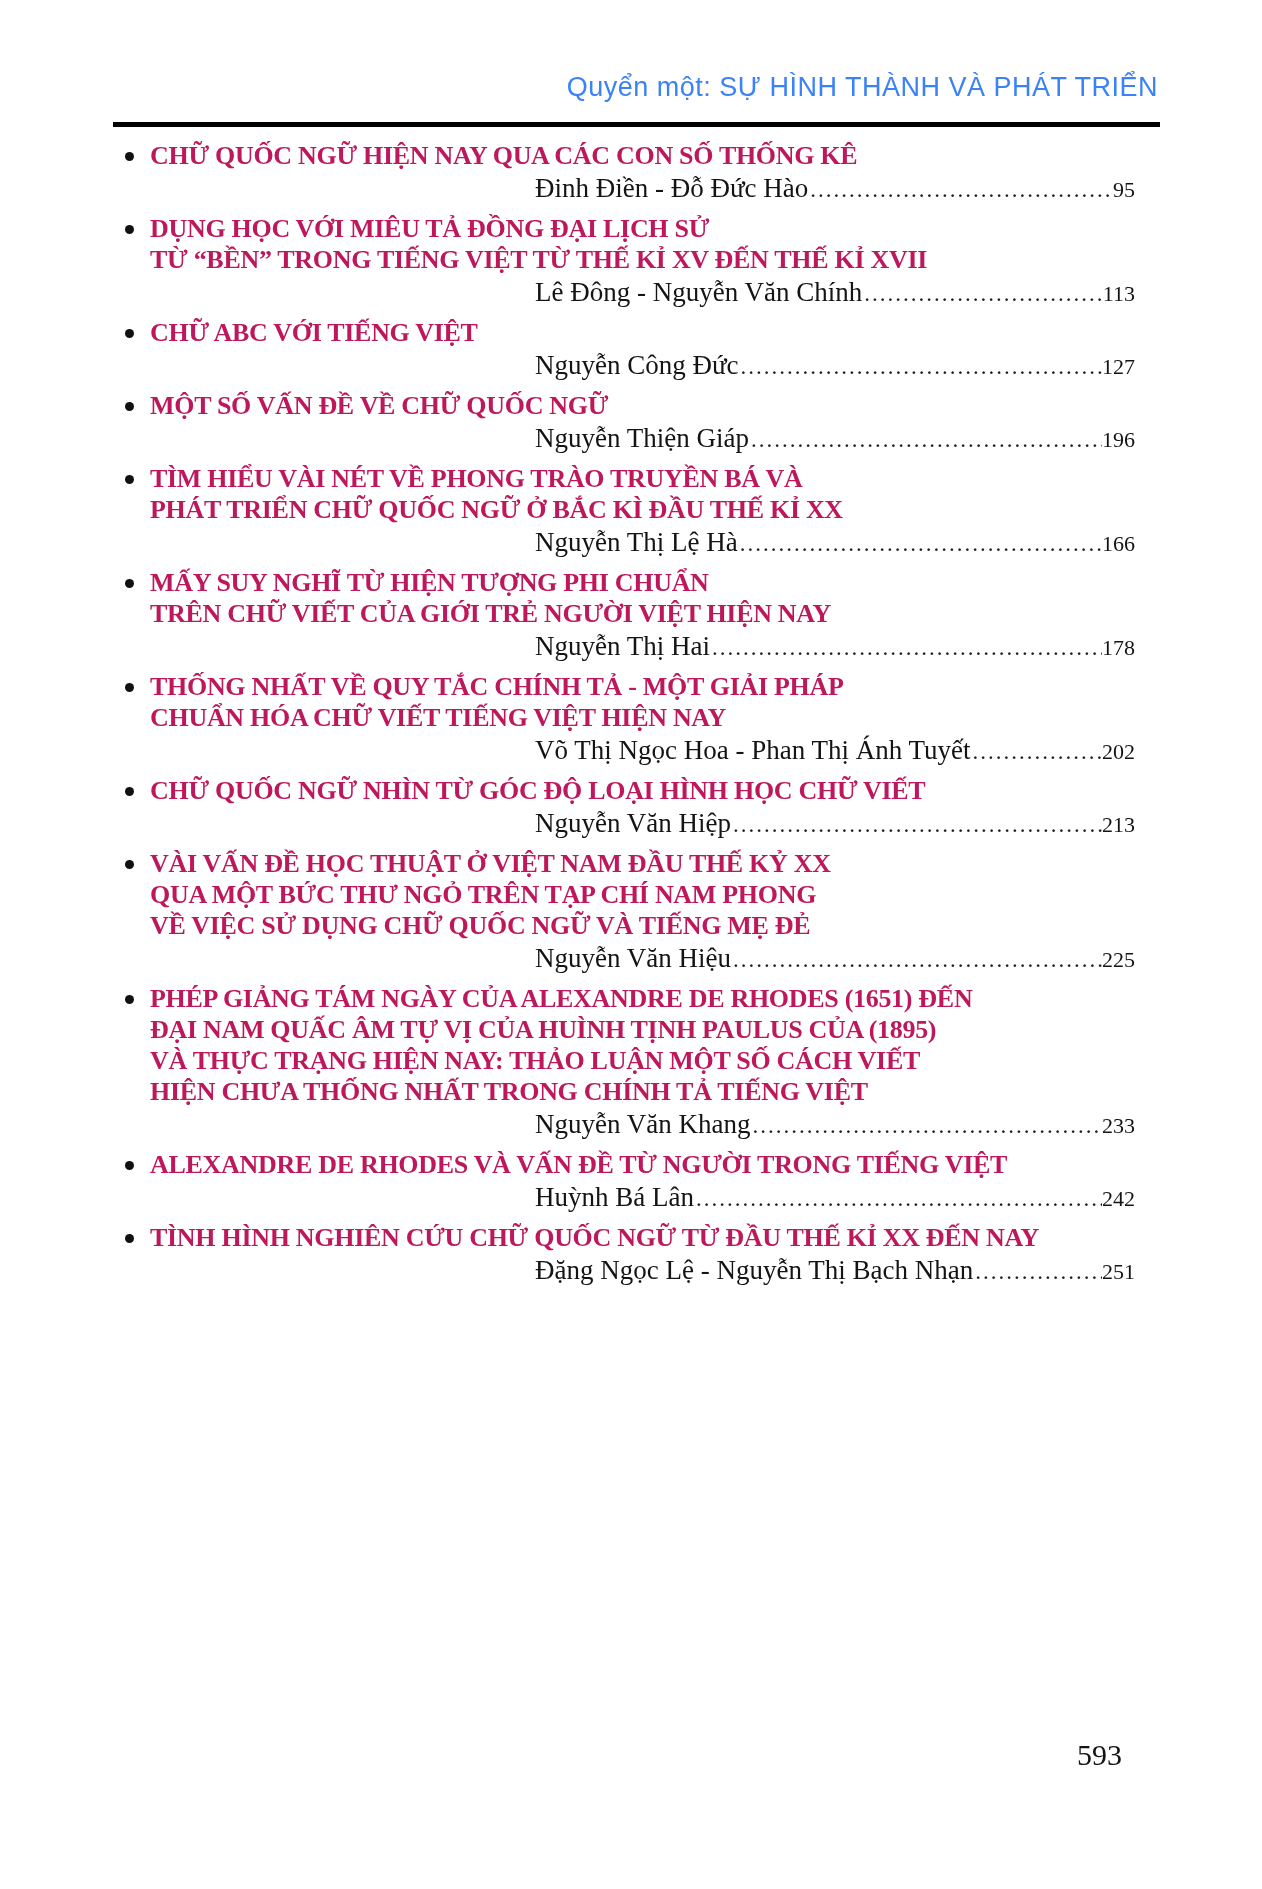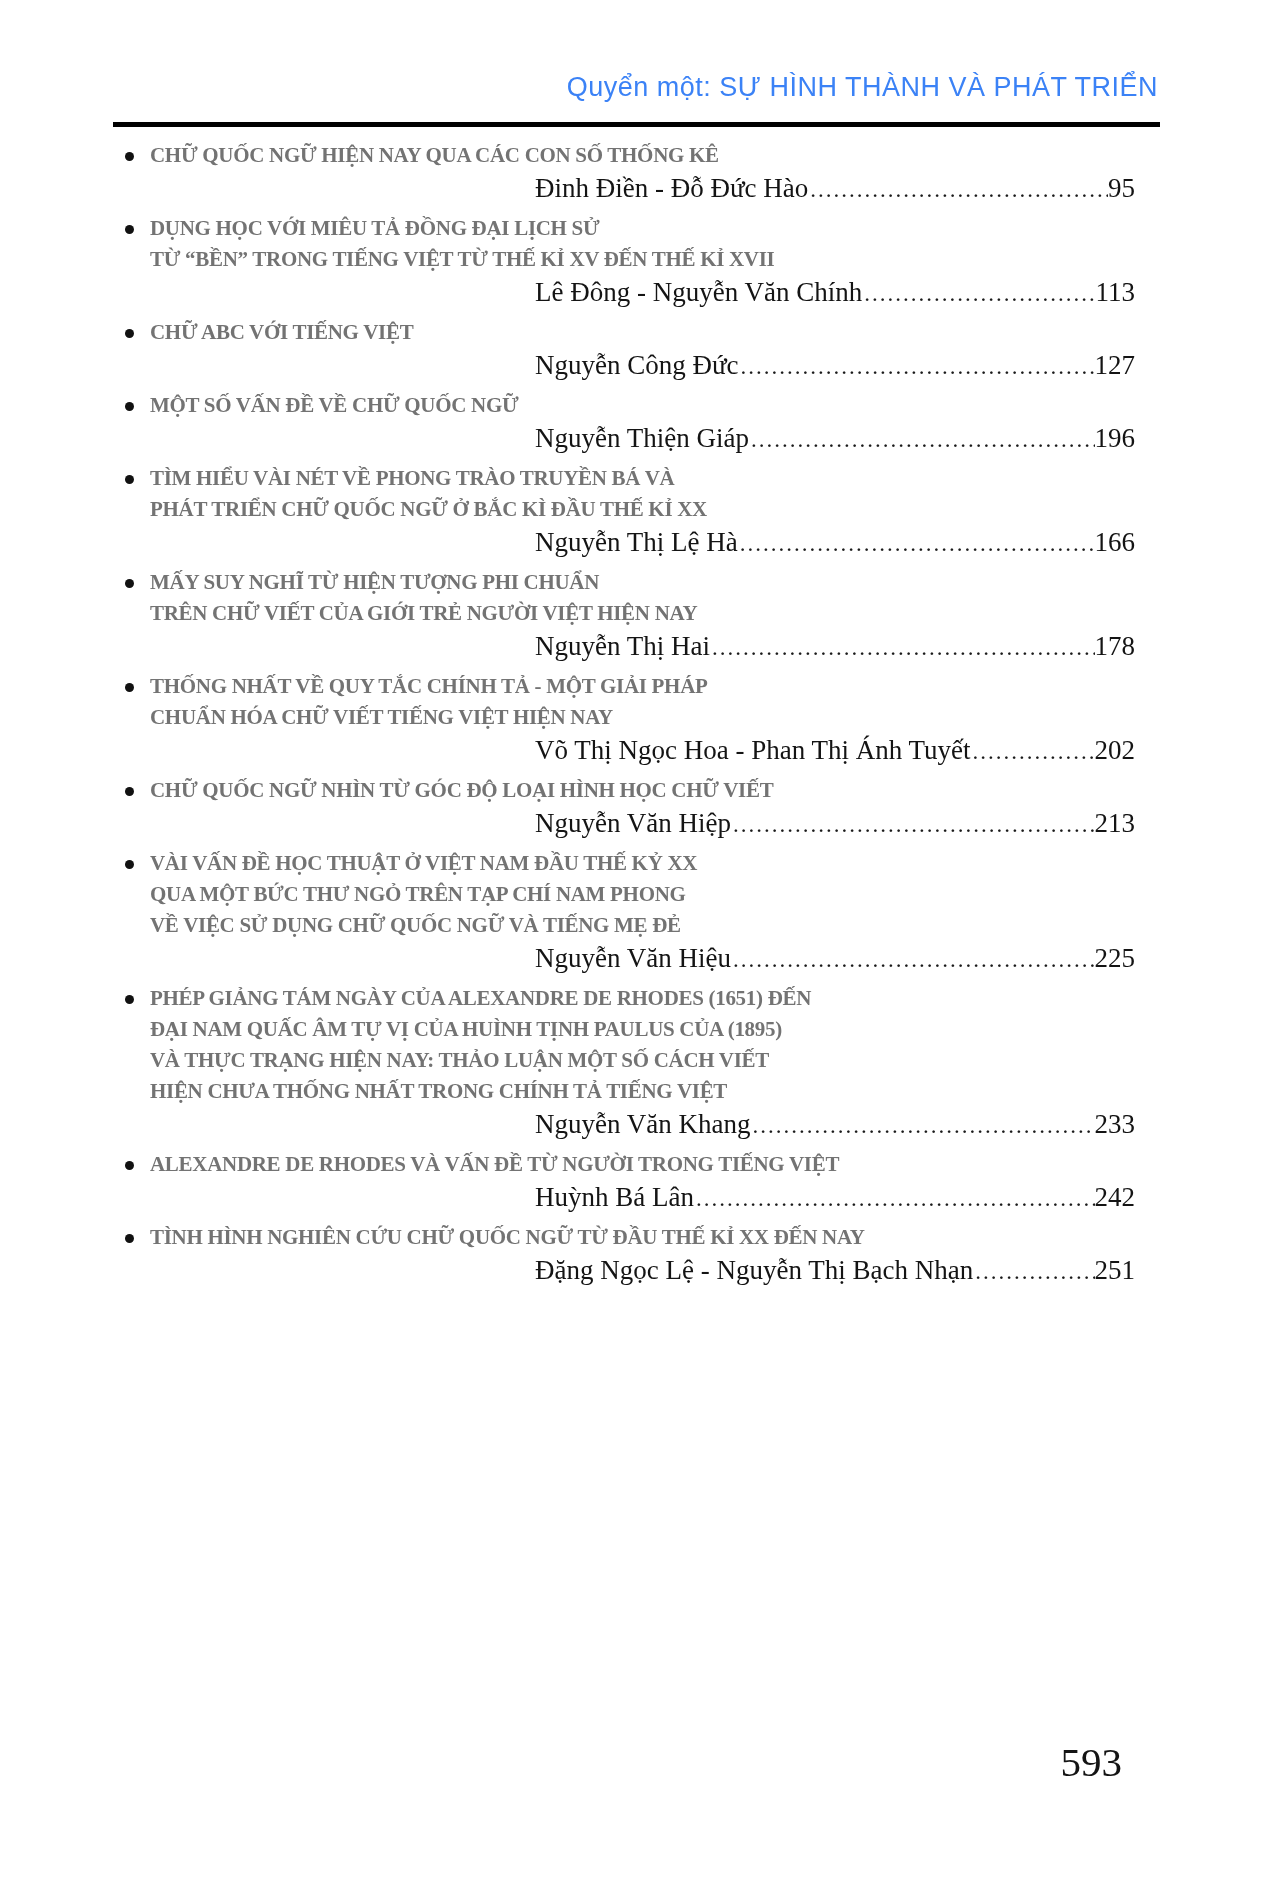--- a/index.html
+++ b/index.html
@@ -42,24 +42,24 @@
     position: absolute;
     top: 140px;
     left: 150px;
     right: 127px;
     font-family: "Liberation Serif", serif;
   }
   .entry { position: relative; }
   .title { position: relative; }
   .title-line {
     font-weight: 700;
-    font-size: 21px;
+    font-size: 26px;
     line-height: 31px;
     letter-spacing: -0.3px;
-    color: #737373;
+    color: #be185d;
     white-space: nowrap;
   }
   .bullet {
     position: absolute;
     left: -25px;
     top: 12px;
     width: 9px;
     height: 9px;
     border-radius: 50%;
     background: #111111;
@@ -83,30 +83,30 @@
     font-size: 23px;
     letter-spacing: 2px;
     color: #1a1a1a;
   }
   .dots::after {
     content: "..................................................................................................................................................................................................";
   }
   .pageno {
     flex: 0 0 auto;
     text-align: left;
-    font-size: 27px;
+    font-size: 22px;
     white-space: nowrap;
   }
   
   .folio {
     position: absolute;
     top: 1738px;
     right: 140px;
     font-family: "Liberation Serif", serif;
-    font-size: 41px;
+    font-size: 30px;
     color: #141414;
   }
 </style>
 </head>
 <body>
 
 <div class="page">
   <div class="running-header">Quyển một: SỰ HÌNH THÀNH VÀ PHÁT TRIỂN</div>
   <div class="header-rule"></div>
 

